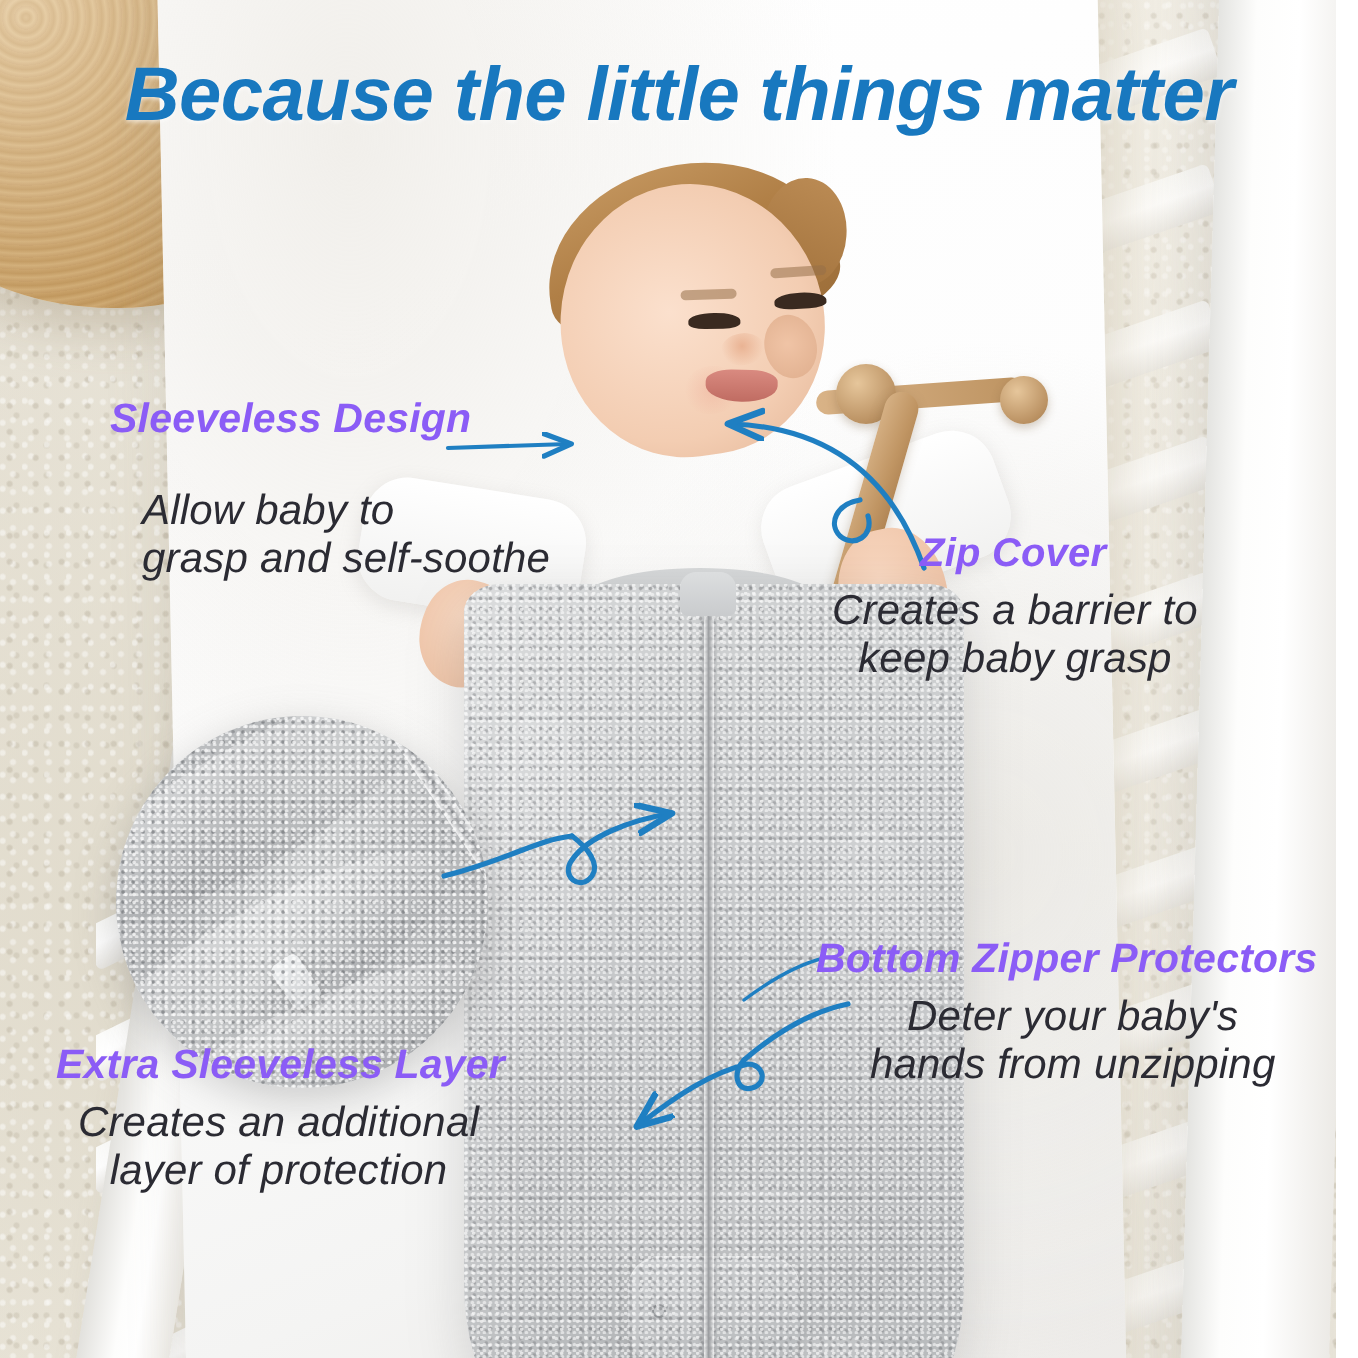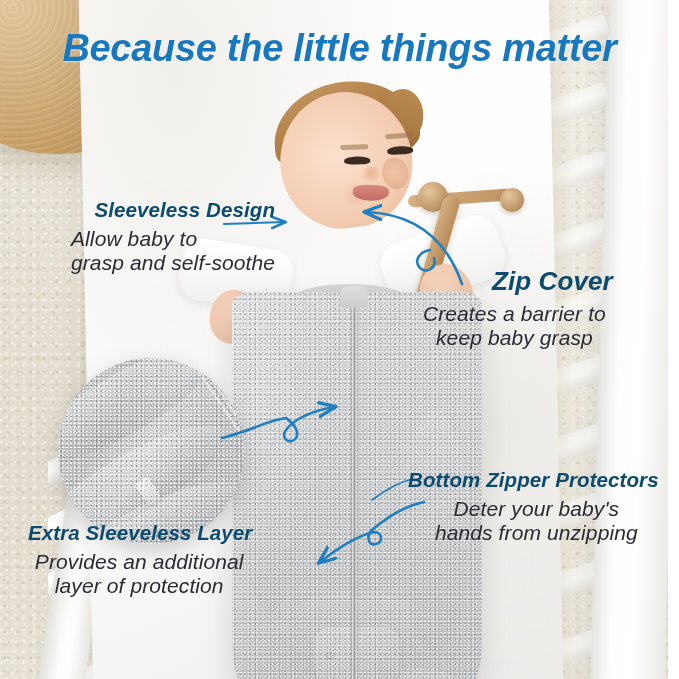--- a/index.html
+++ b/index.html
@@ -254,42 +254,41 @@
   }
   #inset .in-fold{
     position:absolute; width:210px; height:60px;
     background:linear-gradient(180deg, rgba(255,255,255,.34), rgba(255,255,255,0) 60%, rgba(130,132,136,.3));
     border-radius:50%;
   }
 
   
   .ann { position:absolute; }
   .ann-title{
-    color:#0c4a6e; font-weight:700; white-space:nowrap;
+    color:#8b5cf6; font-weight:700; white-space:nowrap;
     letter-spacing:.1px;
-    text-align:right;
   }
   .ann-body{
     color:#2b2b33; white-space:pre-line; line-height:1.14;
     letter-spacing:.1px;
   }
 
   #headline{
     position:absolute; left:0; top:27px; width:679px; text-align:center;
     color:#1878bf; font-size:38px; font-weight:700; letter-spacing:-.3px;
     text-shadow:0 1px 2px rgba(255,255,255,.65);
   }
 
   
   #ann-sleeveless{ left:55px; top:198px; }
   #ann-sleeveless .ann-title{ font-size:20.5px; }
-  #ann-sleeveless .ann-body{ font-size:21px; margin-top:5px; margin-left:16px; }
+  #ann-sleeveless .ann-body{ font-size:21px; margin-top:22px; margin-left:16px; }
 
   #ann-zipcover{ left:460px; top:266px; }
-  #ann-zipcover .ann-title{ font-size:26px;padding-left:32px; }
+  #ann-zipcover .ann-title{ font-size:20px; }
   #ann-zipcover .ann-body{ font-size:21px; margin-top:5px; margin-left:-44px; text-align:center; }
 
   #ann-bottomzip{ left:408px; top:468px; }
   #ann-bottomzip .ann-title{ font-size:20.5px; }
   #ann-bottomzip .ann-body{ font-size:21px; margin-top:5px; text-align:center; margin-left:6px; }
 
   #ann-extralayer{ left:28px; top:521px; }
   #ann-extralayer .ann-title{ font-size:20.5px; }
   #ann-extralayer .ann-body{ font-size:21px; margin-top:5px; text-align:center; margin-left:-2px; }
 
@@ -421,17 +420,17 @@
   </div>
 
   <div class="ann" id="ann-bottomzip">
     <div class="ann-title">Bottom Zipper Protectors</div>
     <div class="ann-body">Deter your baby's
 hands from unzipping</div>
   </div>
 
   <div class="ann" id="ann-extralayer">
     <div class="ann-title">Extra Sleeveless Layer</div>
-    <div class="ann-body">Provides an additional
+    <div class="ann-body">Creates an additional
 layer of protection</div>
   </div>
 
 </div>
 
 </body></html>

